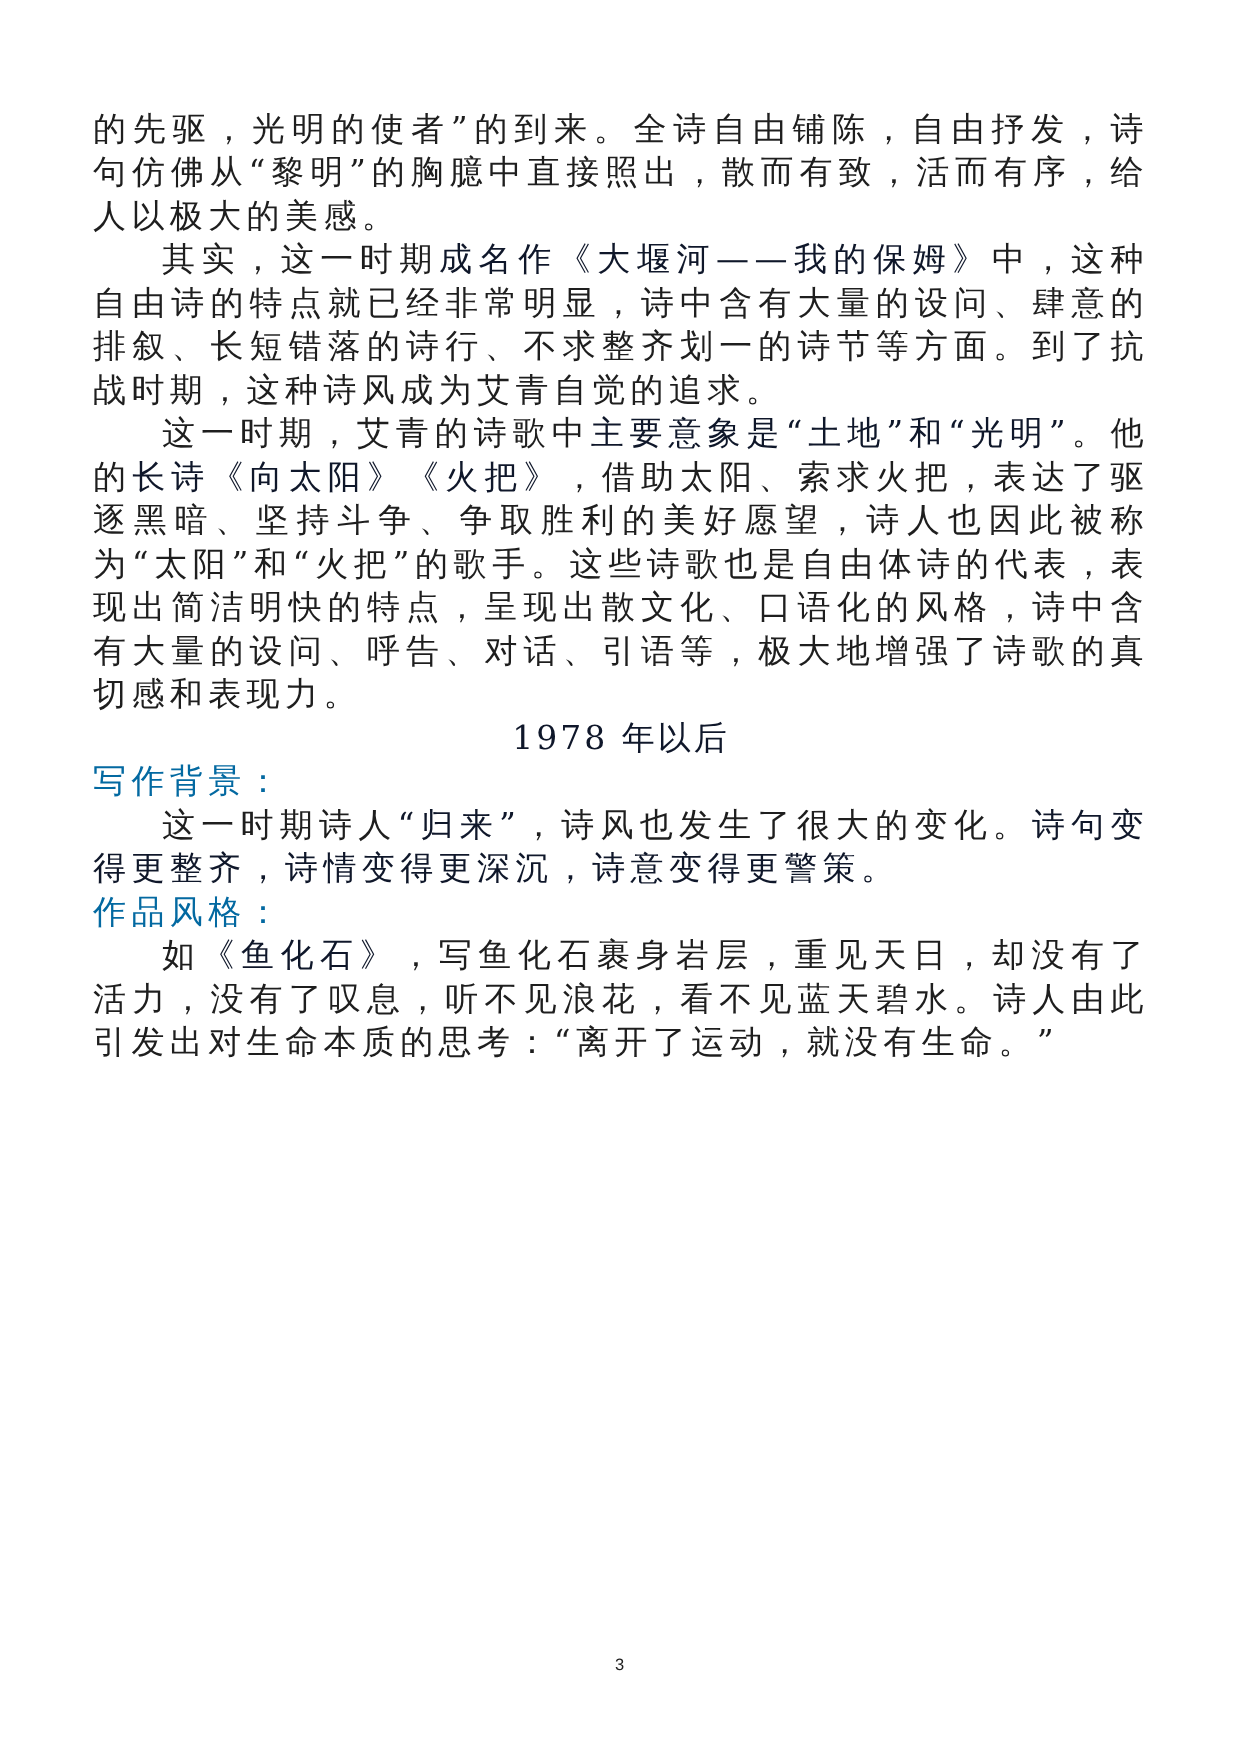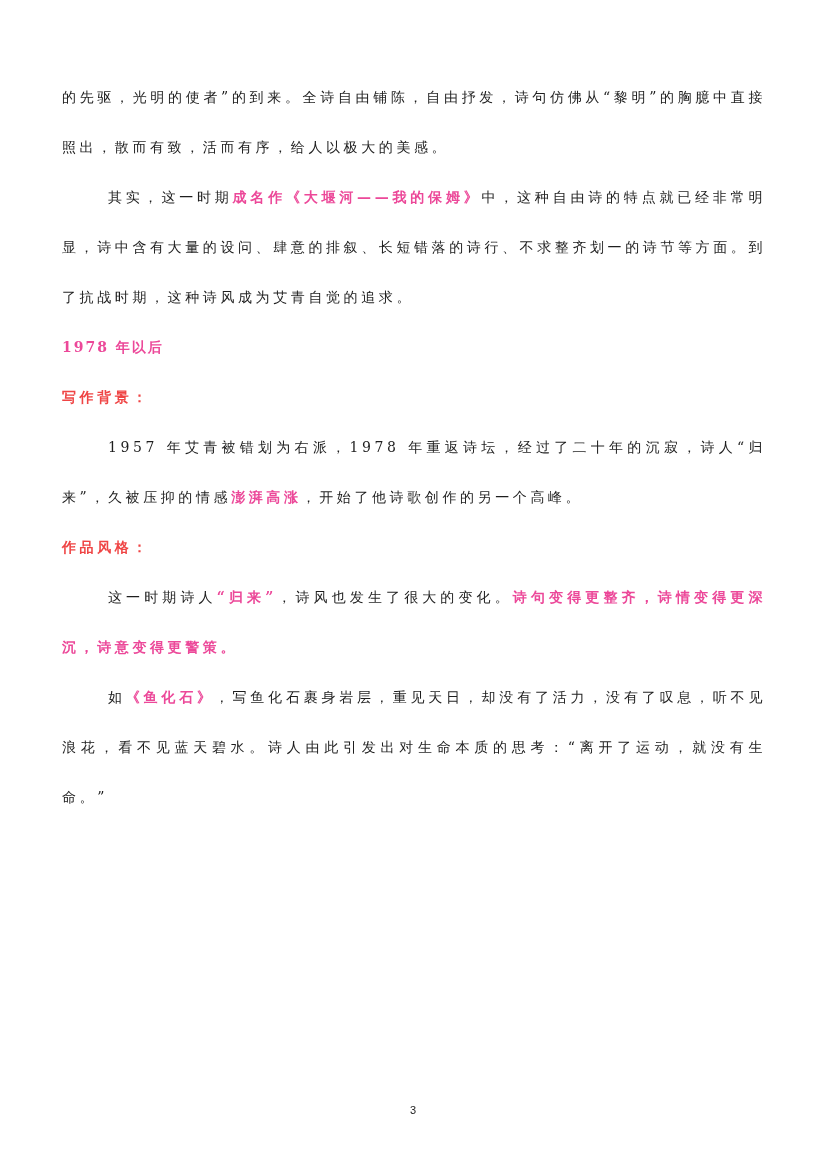--- a/index.html
+++ b/index.html
@@ -10,30 +10,30 @@
       overflow: hidden;
       font-family: "DejaVu Serif", "Liberation Serif", serif;
       color: #1e1e1e;
     }
     .page {
       position: absolute;
       left: 62px; top: 72px;
       width: 704px;
     }
     .p {
-      font-size: 14px;
-      line-height: 50px;
+      font-size: 22px;
+      line-height: 29px;
       letter-spacing: 3.6px;
       text-align: justify;
       margin: 0;
     }
     .indent { text-indent: 46px; }
-    .hl { color: #ec4899; font-weight: bold; }
-    .center { letter-spacing: 2px; }
-    .heading { color: #ef4444; font-weight: bold; }
+    .hl { color: #0f172a; font-weight: normal; }
+    .center { text-align: center; letter-spacing: 2px; }
+    .heading { color: #0369a1; font-weight: normal; }
     .pagenum {
       position: absolute;
       left: 0; width: 826px;
       top: 1104px;
       text-align: center;
       font-family: "Liberation Sans", sans-serif;
       font-size: 11px;
       color: #222;
     }
   </style>
@@ -43,34 +43,34 @@
 <div class="page">
 
   <p class="p">
     <span>的先驱，光明的使者”的到来。全诗自由铺陈，自由抒发，诗句仿佛从“黎明”的胸臆中直接照出，散而有致，活而有序，给人以极大的美感。</span>
   </p>
 
   <p class="p indent">
     <span>其实，这一时期</span><span class="hl">成名作《大堰河——我的保姆》</span><span>中，这种自由诗的特点就已经非常明显，诗中含有大量的设问、肆意的排叙、长短错落的诗行、不求整齐划一的诗节等方面。到了抗战时期，这种诗风成为艾青自觉的追求。</span>
   </p>
 
+  <p class="p indent">
+    <span>这一时期，艾青的诗歌中</span><span class="hl">主要意象是“土地”和“光明”</span><span>。他的</span><span class="hl">长诗《向太阳》《火把》</span><span>，借助太阳、索求火把，表达了驱逐黑暗、坚持斗争、争取胜利的美好愿望，诗人也因此被称为“太阳”和“火把”的歌手。这些诗歌也是自由体诗的代表，表现出简洁明快的特点，呈现出散文化、口语化的风格，诗中含有大量的设问、呼告、对话、引语等，极大地增强了诗歌的真切感和表现力。</span>
+  </p>
 
   <p class="p center hl">1978 年以后</p>
 
   <p class="p heading">写作背景：</p>
 
-  <p class="p indent">
-    <span>1957 年艾青被错划为右派，1978 年重返诗坛，经过了二十年的沉寂，诗人“归来”，久被压抑的情感</span><span class="hl">澎湃高涨</span><span>，开始了他诗歌创作的另一个高峰。</span>
-  </p>
-
-  <p class="p heading">作品风格：</p>
 
   <p class="p indent">
     <span>这一时期诗人</span><span class="hl">“归来”</span><span>，诗风也发生了很大的变化。</span><span class="hl">诗句变得更整齐，诗情变得更深沉，诗意变得更警策。</span>
   </p>
+
+  <p class="p heading">作品风格：</p>
 
   <p class="p indent">
     <span>如</span><span class="hl">《鱼化石》</span><span>，写鱼化石裹身岩层，重见天日，却没有了活力，没有了叹息，听不见浪花，看不见蓝天碧水。诗人由此引发出对生命本质的思考：“离开了运动，就没有生命。”</span>
   </p>
 
 </div>
 
 <div class="pagenum">3</div>
 
 </body></html>

